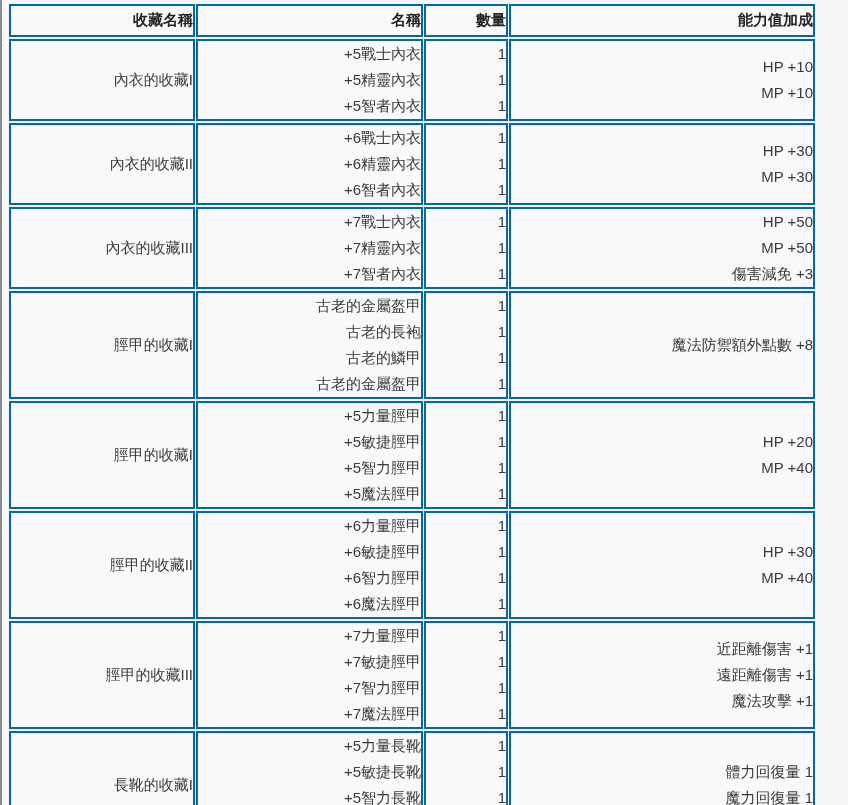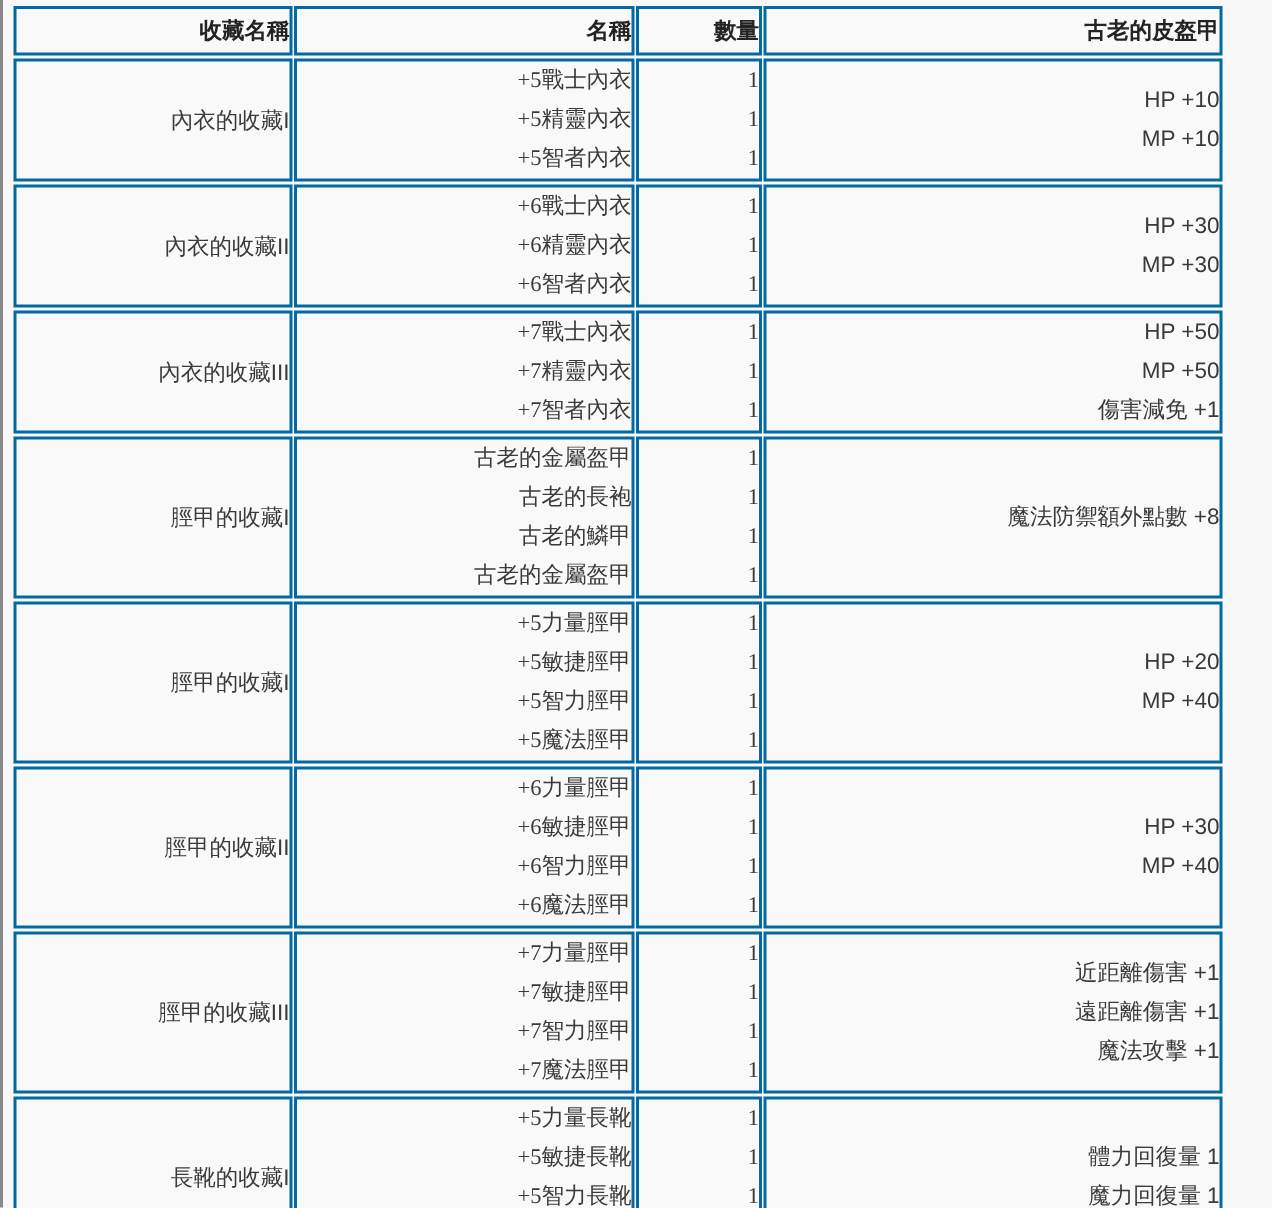--- a/index.html
+++ b/index.html
@@ -40,21 +40,20 @@
     font-weight: bold;
     font-size: 15px;
     color: #232323;
     padding: 0;
   }
   td { padding: 0; }
   .line {
     line-height: 26px;
     height: 26px;
     white-space: nowrap;
-    font-family: Liberation Serif, serif;
   }
   .bonus-line {
     line-height: 26px;
     white-space: nowrap;
   }
   .name-col   { width: 186px; }
   .item-col   { width: 227px; }
   .qty-col    { width: 84px;  }
   .bonus-col  { width: 306px; }
 </style>
@@ -68,21 +67,21 @@
     <col class="name-col">
     <col class="item-col">
     <col class="qty-col">
     <col class="bonus-col">
   </colgroup>
   <thead>
     <tr>
       <th>收藏名稱</th>
       <th>名稱</th>
       <th>數量</th>
-      <th>古老的皮盔甲</th>
+      <th>能力值加成</th>
     </tr>
   </thead>
   <tbody>
       <tr>
         <td>內衣的收藏I</td>
         <td>
           <div class="line">+5戰士內衣</div>
           <div class="line">+5精靈內衣</div>
           <div class="line">+5智者內衣</div>
         </td>
@@ -121,21 +120,21 @@
           <div class="line">+7智者內衣</div>
         </td>
         <td>
           <div class="line">1</div>
           <div class="line">1</div>
           <div class="line">1</div>
         </td>
         <td>
           <div class="bonus-line">HP +50</div>
           <div class="bonus-line">MP +50</div>
-          <div class="bonus-line">傷害減免 +1</div>
+          <div class="bonus-line">傷害減免 +3</div>
         </td>
       </tr>
       <tr>
         <td>脛甲的收藏I</td>
         <td>
           <div class="line">古老的金屬盔甲</div>
           <div class="line">古老的長袍</div>
           <div class="line">古老的鱗甲</div>
           <div class="line">古老的金屬盔甲</div>
         </td>

